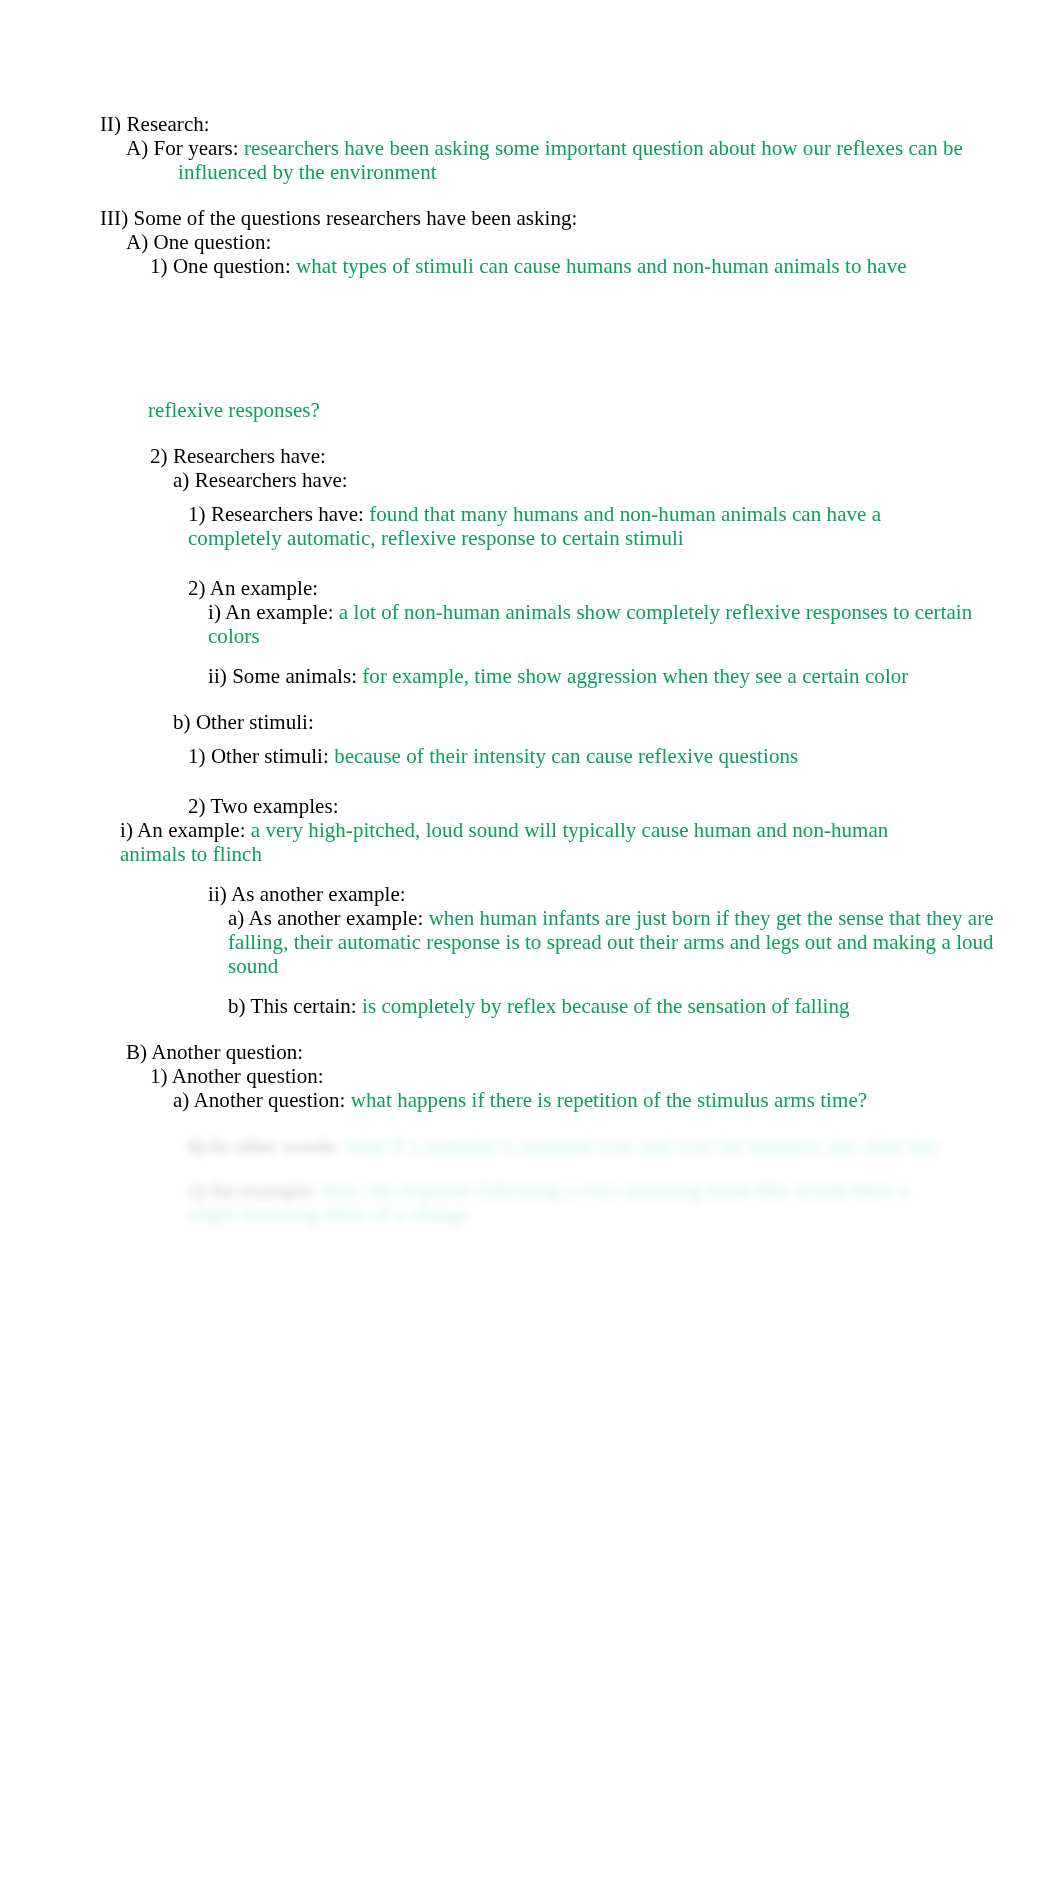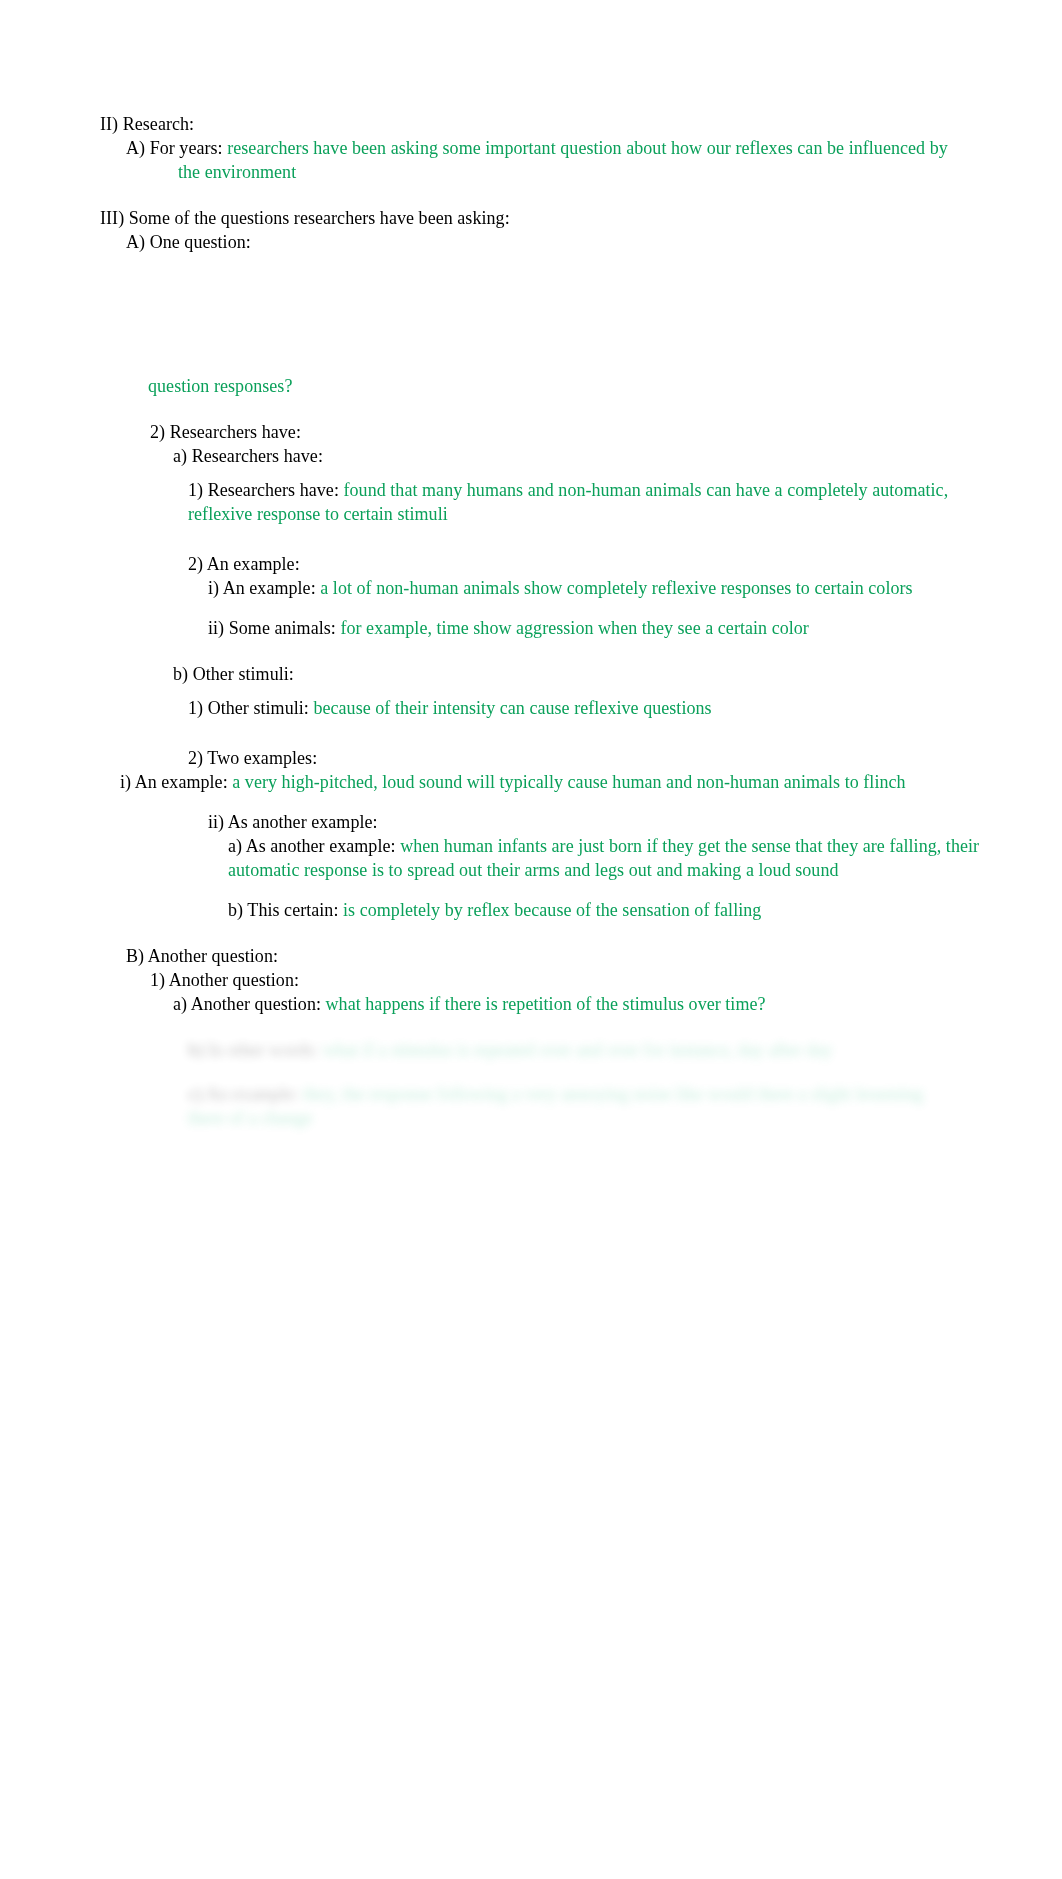--- a/index.html
+++ b/index.html
@@ -29,21 +29,21 @@
   .doc-body {
     position: absolute;
     left: 0;
     top: 0;
     width: 1062px;
   }
 
   
   .item {
     position: relative;
-    font-size: 18px;
+    font-size: 21px;
     line-height: 24px;
     letter-spacing: 0.05px;
     white-space: normal;
   }
 
   .marker {
     color: #000000;
   }
 
   .lead {
@@ -103,25 +103,30 @@
     <div class="item lvl-1 w-1">
       <span class="marker">III)</span> 
       <span class="lead">Some of the questions researchers have been asking:</span>
     </div>
 
     <div class="item lvl-2 w-2">
       <span class="marker">A)</span> 
       <span class="lead">One question:</span>
     </div>
 
+    <div class="item lvl-3 w-3">
+      <span class="marker">1)</span> 
+      <span class="lead">One question:</span> 
+      <span class="green">what types of stimuli can cause humans and non-human animals to have</span>
+    </div>
 
     <div style="height:120px;"></div>
 
     <div class="item w-3" style="margin-left:148px;">
-      <span class="green">question responses?</span>
+      <span class="green">reflexive responses?</span>
     </div>
 
     <div class="gap-md"></div>
 
     <div class="item lvl-3 w-3">
       <span class="marker">2)</span> 
       <span class="lead">Researchers have:</span>
     </div>
 
     <div class="item lvl-4 w-4">
@@ -211,21 +216,21 @@
     </div>
 
     <div class="item lvl-3 w-3">
       <span class="marker">1)</span> 
       <span class="lead">Another question:</span>
     </div>
 
     <div class="item lvl-4 w-4">
       <span class="marker">a)</span> 
       <span class="lead">Another question:</span> 
-      <span class="green">what happens if there is repetition of the stimulus over time?</span>
+      <span class="green">what happens if there is repetition of the stimulus arms time?</span>
     </div>
 
     <div style="height:22px;"></div>
 
     <div class="blurred">
       <div class="item" style="margin-left:188px; width:800px;">
         <span class="marker">b)</span> 
         <span class="lead">In other words:</span> 
         <span class="green">what if a stimulus is repeated over and over for instance, day after day</span>
       </div>

